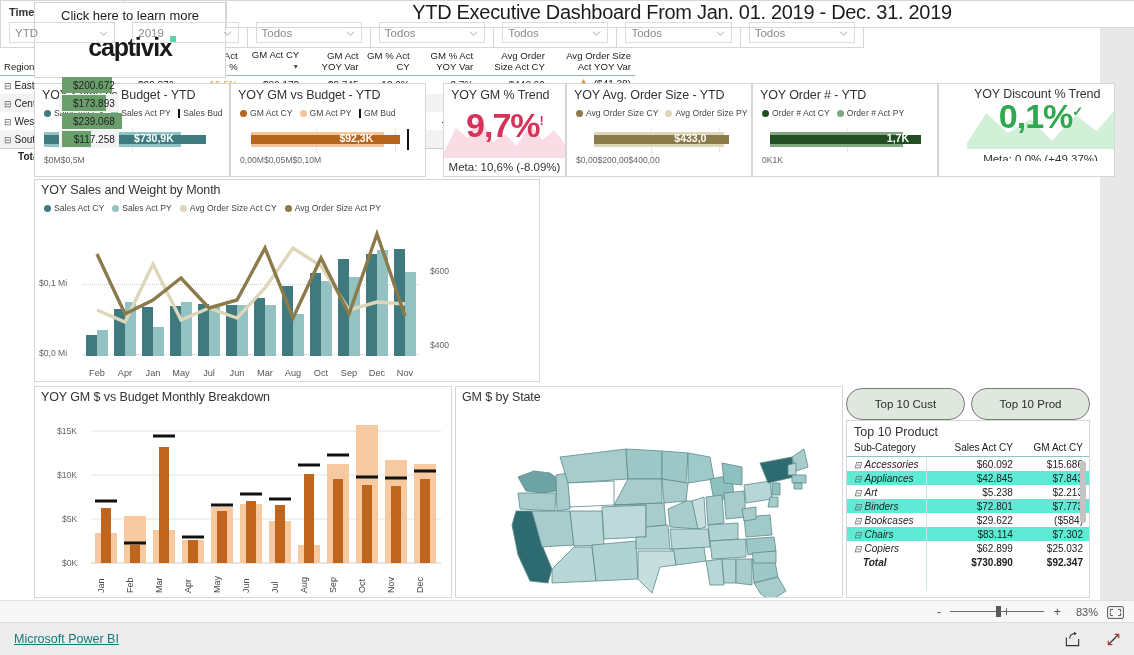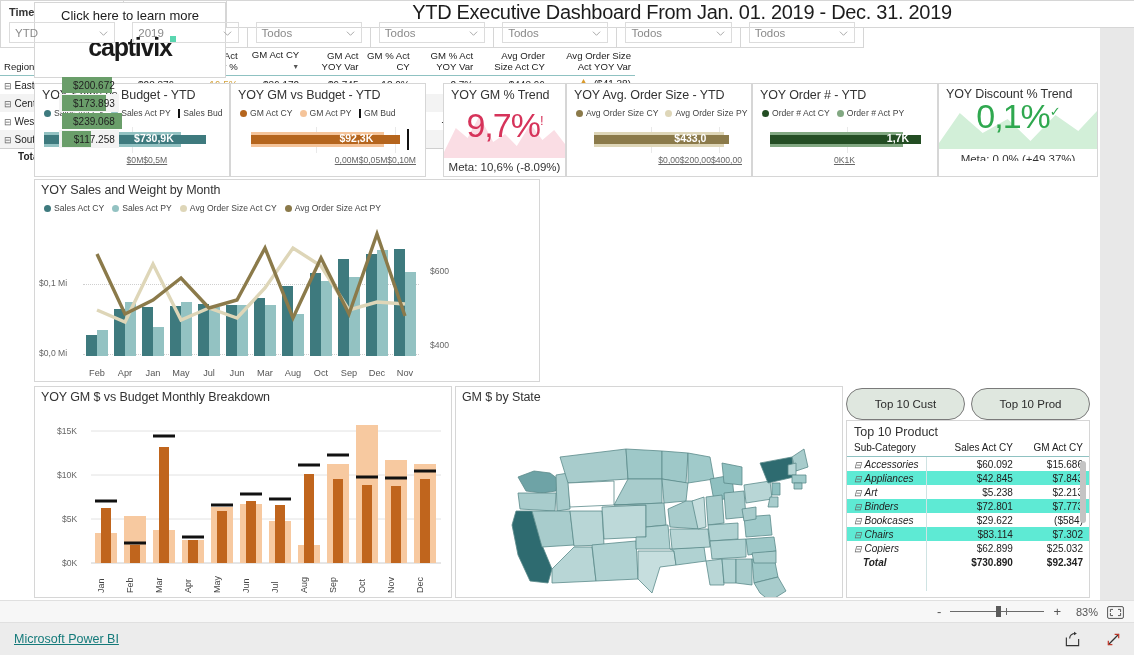--- a/index.html
+++ b/index.html
@@ -72,29 +72,29 @@
   .bar-marker { width: 2.5px; height: 9px; background: #111; display: inline-block; }
 
   .bullet-wrap { position: relative; margin: 9px 9px 0 9px; height: 26px; }
   .bullet-bg { position: absolute; left: 0; top: 5px; height: 15px; }
   .bullet-fg { position: absolute; left: 0; top: 8px; height: 9px; }
   .bullet-val {
     position: absolute; top: 5px; font-size: 10.5px; font-weight: bold; color: #fff;
     text-align: right; padding-right: 4px;
   }
   .bullet-target { position: absolute; top: 2px; width: 1.6px; height: 21px; background: #111; }
-  .axis-row { display: flex; justify-content: flex-end; padding: 2px 9px 0 9px; font-size: 8.6px; color: #666; text-decoration: underline; }
+  .axis-row { display: flex; justify-content: flex-start; padding: 2px 9px 0 9px; font-size: 8.6px; color: #666; }
   .tickline { position: absolute; top: 0; width: 1px; height: 26px; background: #e9e9e9; }
 
   
   .trend-body { position: relative; height: 72px; overflow: hidden; }
   .trend-area { position: absolute; left: 0; bottom: 16px; width: 100%; height: 46px; }
   .trend-val {
     position: absolute; left: 0; right: 0; top: 4px; text-align: center;
-    font-size: 34px; font-weight: normal; letter-spacing: -1px;
+    font-size: 34px; font-weight: bold; letter-spacing: -1px;
   }
   .trend-flag { font-size: 13px; vertical-align: super; }
   .trend-goal {
     position: absolute; left: 0; right: 0; bottom: 1px; text-align: center;
     font-size: 11.5px; color: #333;
   }
 
   
   .combo { left: 34px; top: 179px; width: 506px; height: 203px; }
   .combo-legend { display: flex; gap: 8px; padding: 6px 0 0 9px; }
@@ -399,21 +399,21 @@
         <div class="bullet-bg" style="left:5%; width:80%; background:#82a882;"></div>
         <div class="bullet-fg" style="left:5%; width:91%; background:#234d23;"></div>
         <div class="bullet-val" style="left:5%; width:86%;">1,7K</div>
       </div>
       <div class="axis-row">
         <span>0K</span>
         <span style="margin-right:44%">1K</span>
       </div>
     </div>
 
-    <div class="panel kpi" style="left:938px; width:160px;">
+    <div class="panel kpi" style="left:938px; width:177px;padding-left:28px;">
       <div class="panel-title" style="white-space:normal;line-height:13px;">YOY Discount % Trend</div>
       <div class="trend-body" style="height:60px;">
         <svg class="trend-area" style="bottom:12px;height:42px;" viewBox="0 0 152 42" preserveAspectRatio="none">
           <path d="M0,36 L20,6 L42,26 L66,12 L88,34 L112,8 L134,24 L152,4 L152,42 L0,42 Z" fill="#d2efd8"></path>
         </svg>
         <div class="trend-val" style="color:#2fa84f; top:-4px;">
           <span>0,1%</span><span class="trend-flag">✓</span>
         </div>
         <div class="trend-goal" style="bottom:-4px;margin-top:23px;">Meta: 0,0% (+49.37%)</div>
       </div>

